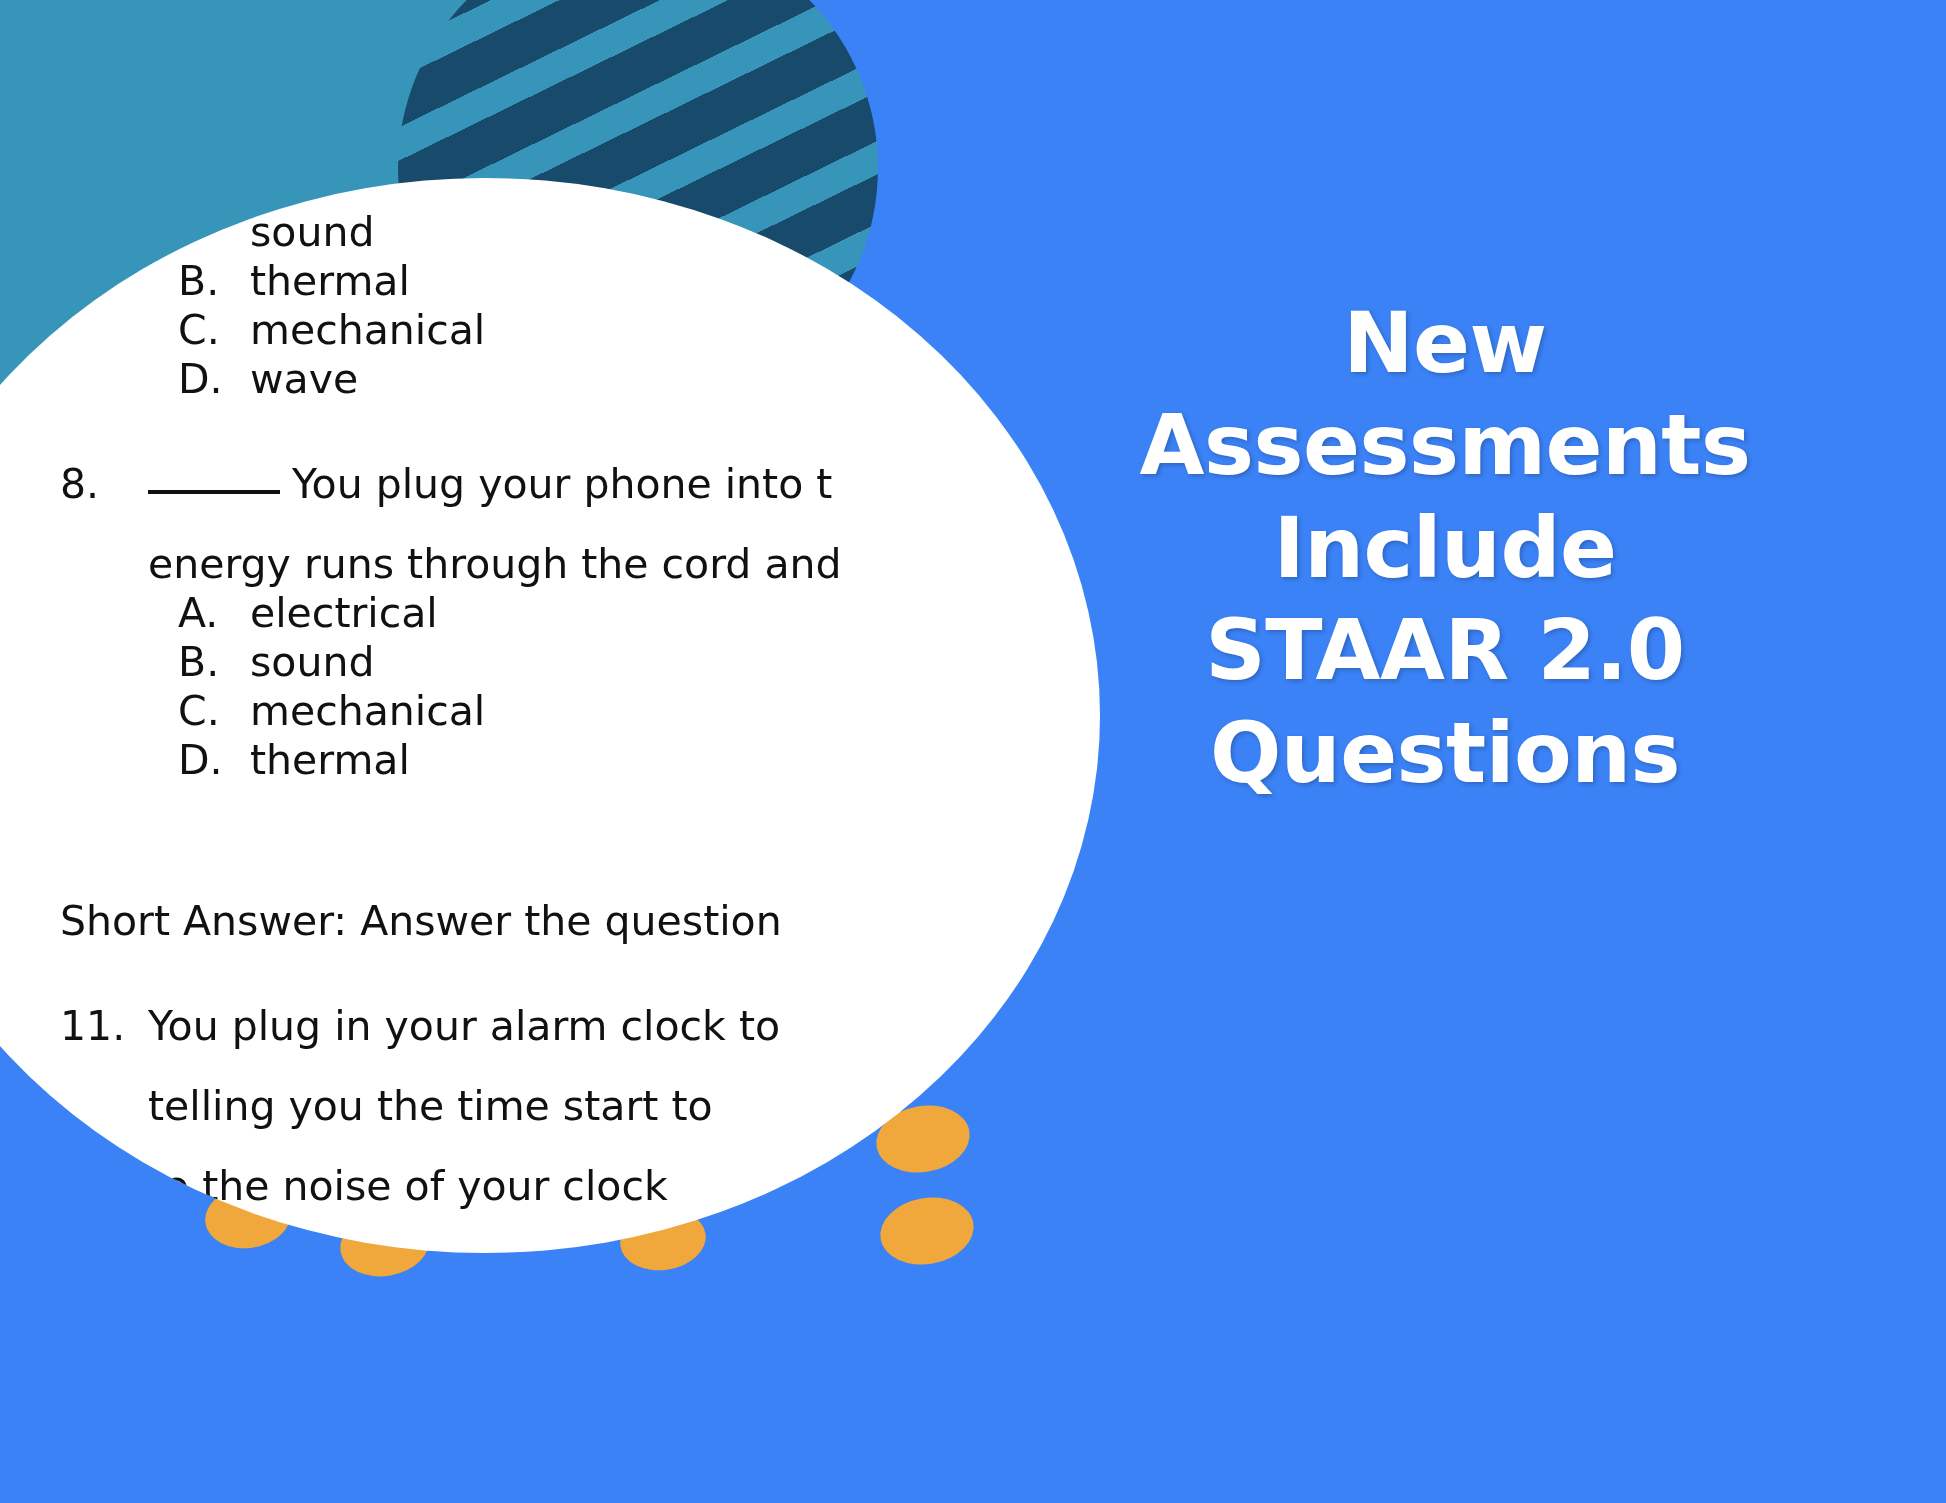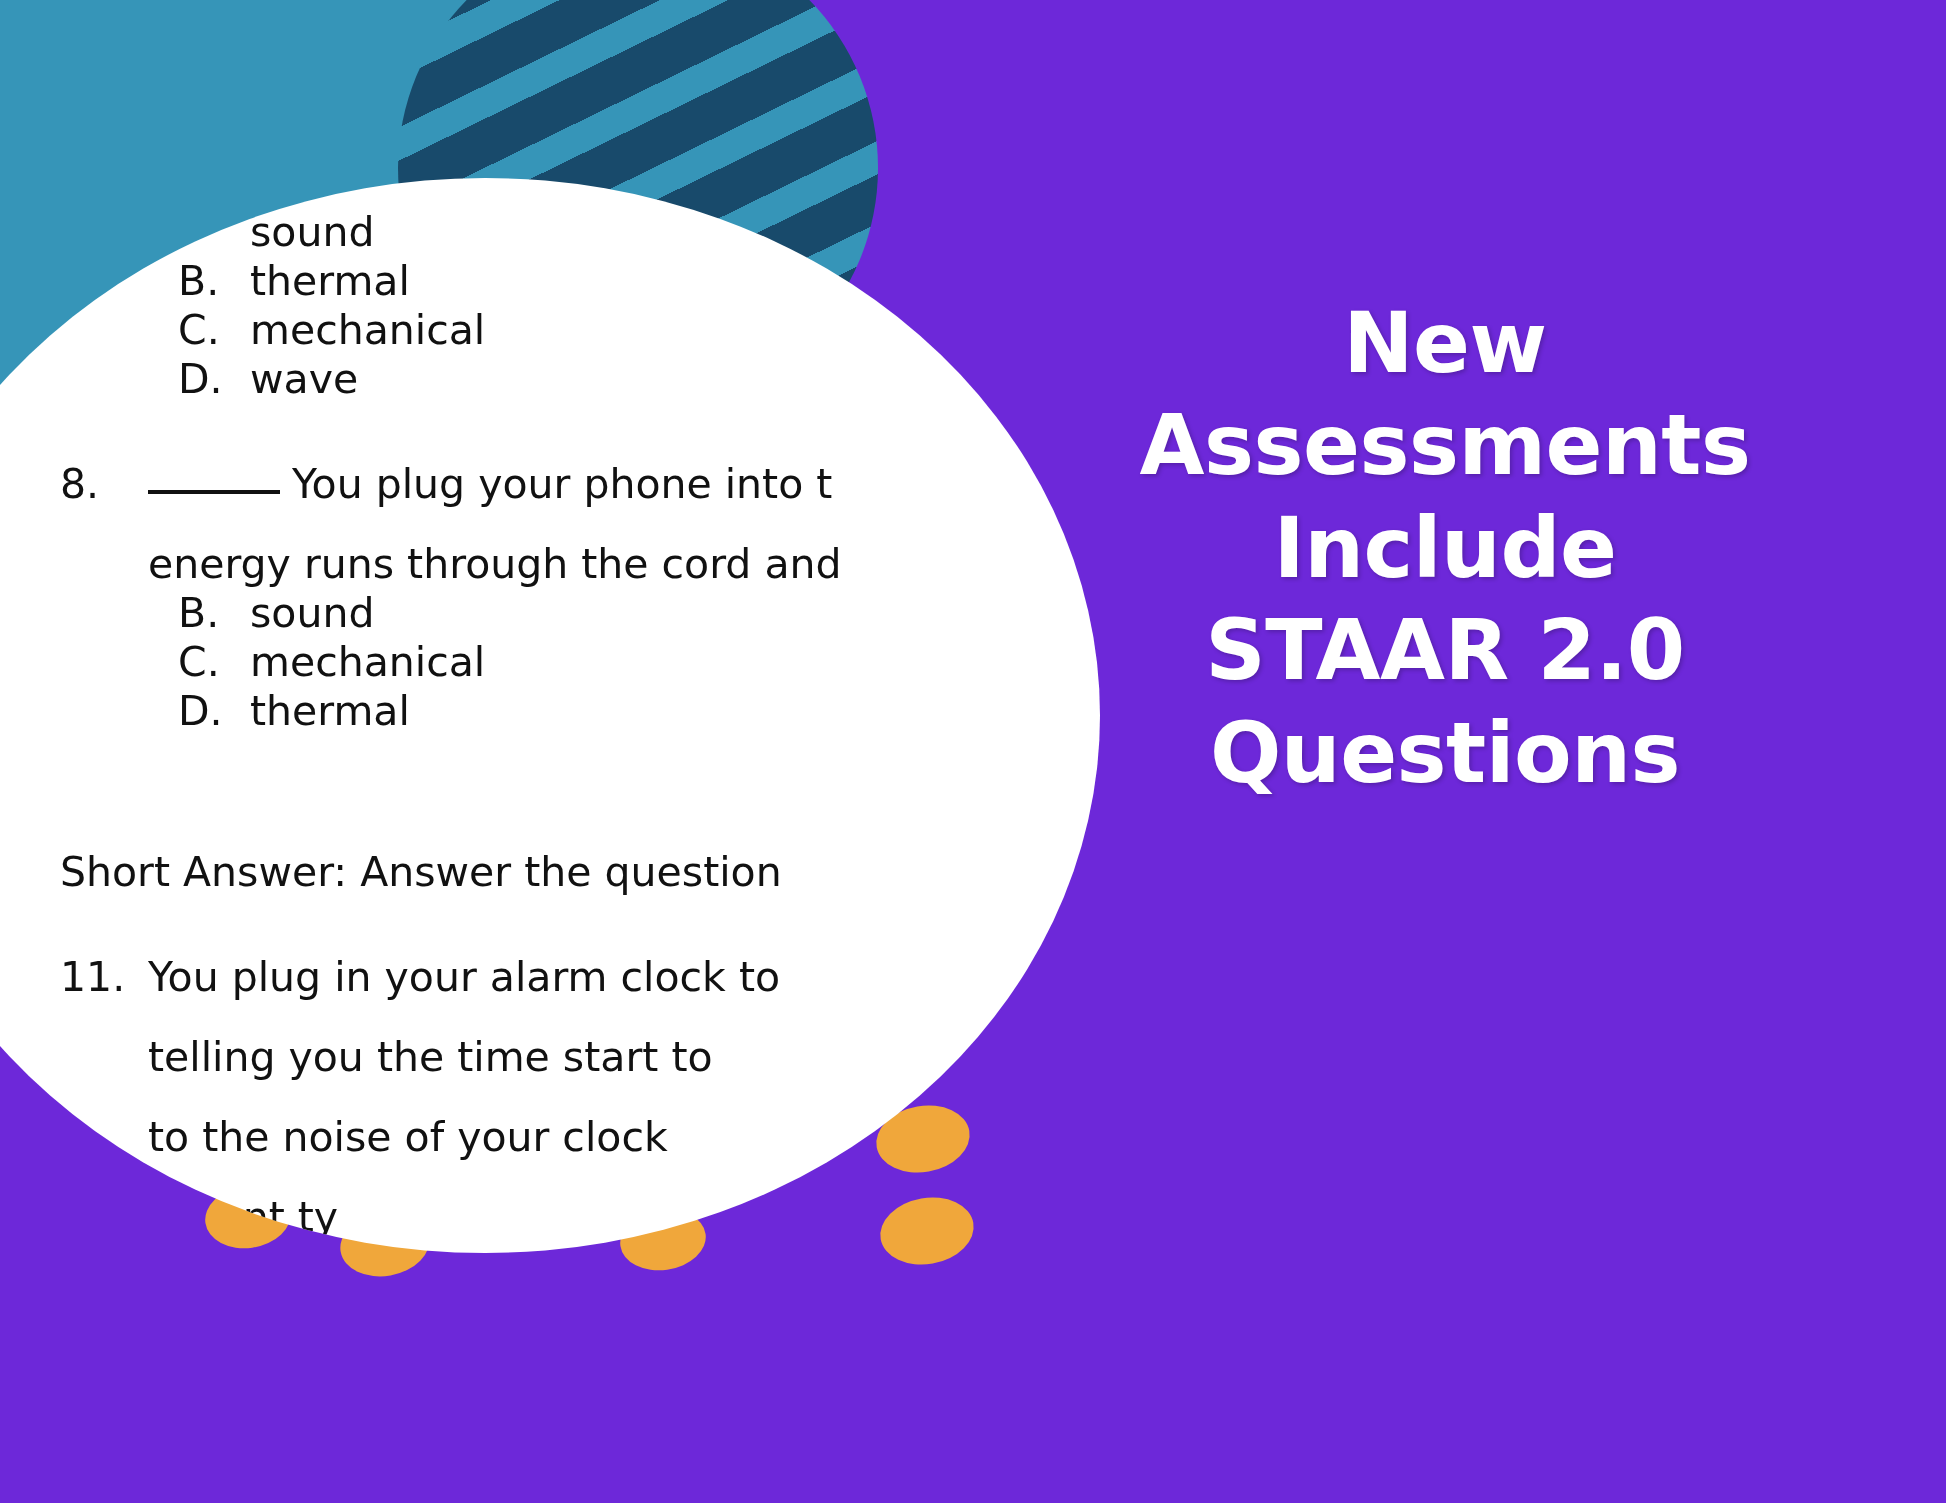--- a/index.html
+++ b/index.html
@@ -5,21 +5,21 @@
   html, body {
     margin: 0;
     padding: 0;
     background: #0e3a5a;
   }
   #canvas {
     position: relative;
     width: 1946px;
     height: 1503px;
     overflow: hidden;
-    background: #6d28d9;
+    background: #3b82f6;
     font-family: "Liberation Sans", sans-serif;
   }
 
   
   .teal-block {
     position: absolute;
     left: 0;
     top: 0;
     width: 712px;
     height: 372px;
@@ -154,20 +154,21 @@
 
   <div class="worksheet">
     <div class="worksheet-inner" id="worksheet-inner">
         <div class="ws-line ws-opt"><span class="ltr"></span><span>sound</span></div>
         <div class="ws-line ws-opt"><span class="ltr">B.</span><span>thermal</span></div>
         <div class="ws-line ws-opt"><span class="ltr">C.</span><span>mechanical</span></div>
         <div class="ws-line ws-opt"><span class="ltr">D.</span><span>wave</span></div>
         <div class="ws-gap"></div>
         <div class="ws-line"><span class="ws-num">8.</span><span class="ws-blank"></span><span>You plug your phone into t</span></div>
         <div class="ws-line ws-qline2">energy runs through the cord and</div>
+        <div class="ws-line ws-opt"><span class="ltr">A.</span><span>electrical</span></div>
         <div class="ws-line ws-opt"><span class="ltr">B.</span><span>sound</span></div>
         <div class="ws-line ws-opt"><span class="ltr">C.</span><span>mechanical</span></div>
         <div class="ws-line ws-opt"><span class="ltr">D.</span><span>thermal</span></div>
         <div class="ws-gap"></div>
         <div class="ws-gap"></div>
         <div class="ws-line ws-bold">Short Answer: Answer the question</div>
         <div class="ws-gap"></div>
         <div class="ws-line"><span class="ws-num">11.</span><span>You plug in your alarm clock to</span></div>
         <div class="ws-line ws-qline2">telling you the time start to</div>
         <div class="ws-line ws-qline2">to the noise of your clock</div>

